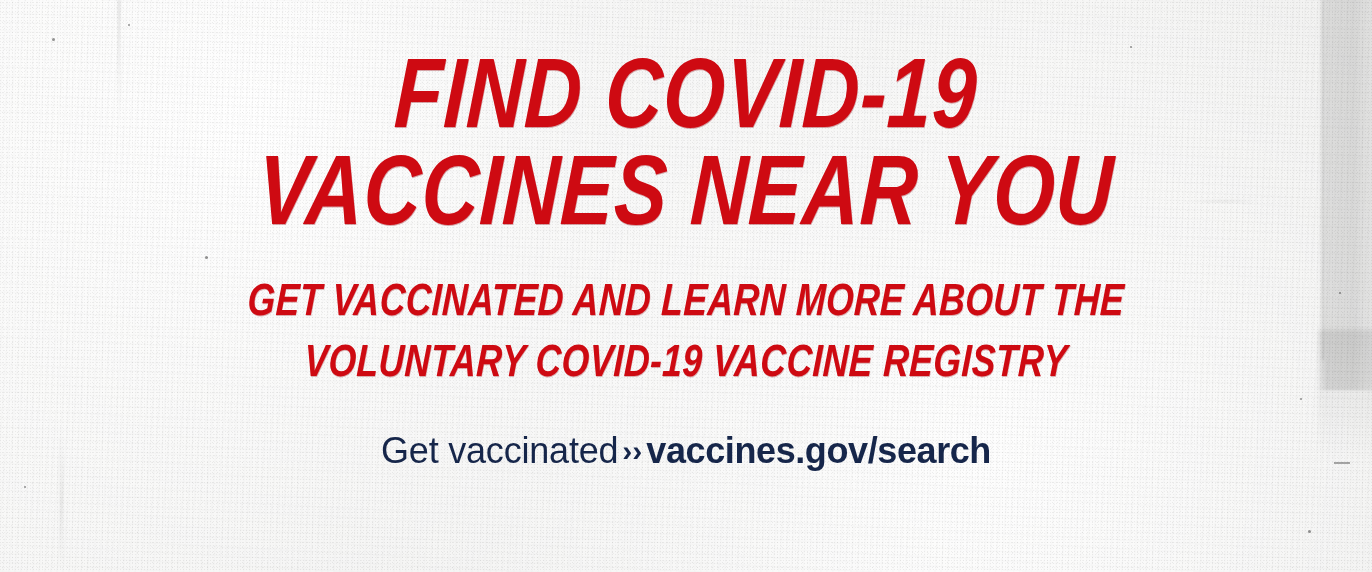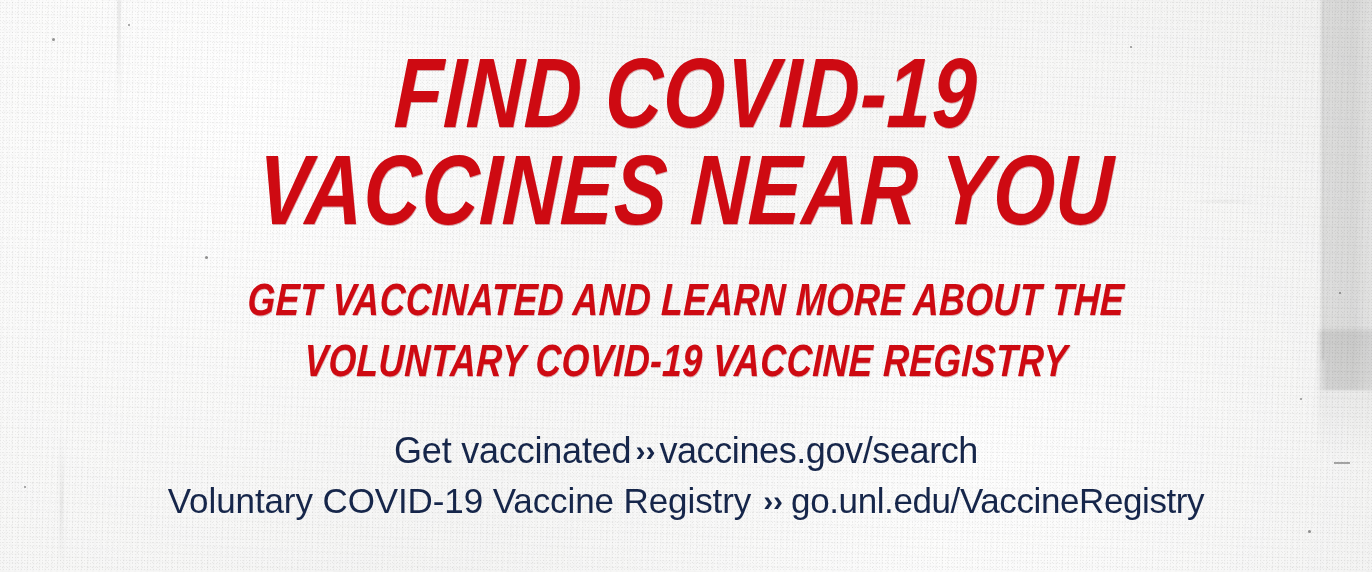--- a/index.html
+++ b/index.html
@@ -174,21 +174,21 @@
   }
   .bodyline .chev {
     font-weight: 600;
     font-size: 30px;
     letter-spacing: 0px;
     padding: 0 4px;
     position: relative;
     top: -2px;
   }
   .bodyline .url {
-    font-weight: 400;
+    font-weight: 700;
     letter-spacing: -0.4px;
   }
   .bodyline.b2 { font-size: 35px; margin-top: 6px; }
   .bodyline.b2 .pre { letter-spacing: -0.1px; }
   .bodyline.b2 .chev { padding-left: 12px; padding-right: 8px; }
 
   
   .grain-top {
     position: absolute;
     inset: 0;
@@ -239,22 +239,19 @@
       <div class="subhead s1">GET VACCINATED AND LEARN MORE ABOUT THE</div>
       <div class="subhead s2">VOLUNTARY COVID-19 VACCINE REGISTRY</div>
     </div>
 
     <div class="body-block">
 
       <div class="bodyline b1">
         <span class="pre">Get vaccinated</span><span class="chev">››</span><span class="url">vaccines.gov/search</span>
       </div>
 
-      <div class="bodyline b2">
-        <span class="pre">Voluntary COVID-19 Vaccine Registry</span><span class="chev">››</span><span class="url">go.unl.edu/VaccineRegistry</span>
-      </div>
 
     </div>
 
   </div>
 
   <div class="grain-top"></div>
 </div>
 
 </body></html>

